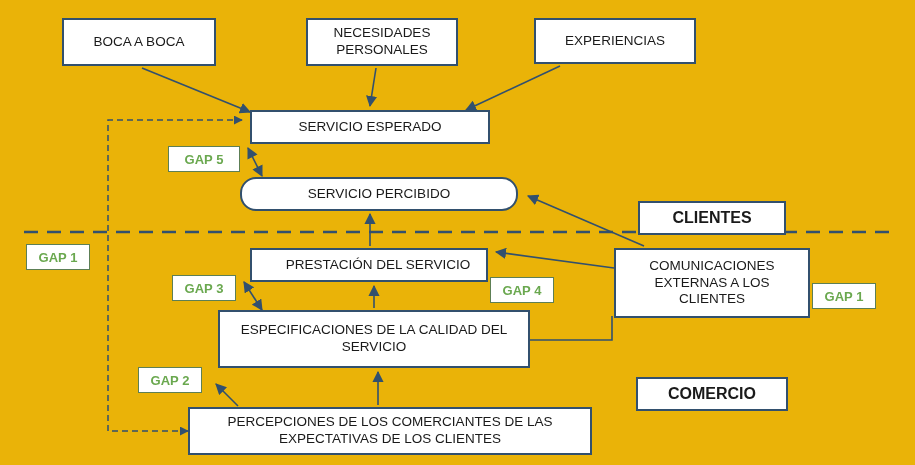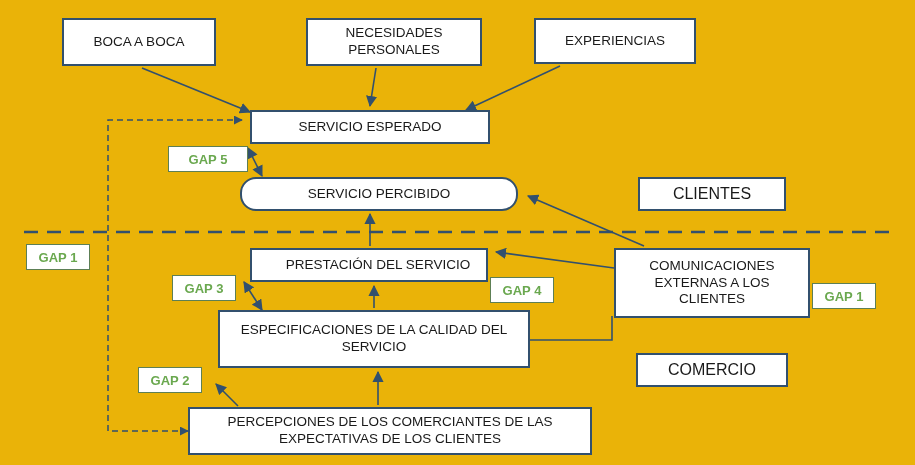--- a/index.html
+++ b/index.html
@@ -26,22 +26,23 @@
     align-items: center;
     justify-content: center;
     text-align: center;
     color: #1a1a1a;
     font-size: 13.5px;
     line-height: 1.25;
     padding: 2px 6px;
     z-index: 3;
   }
   .box.bold {
-    font-weight: normal;
+    font-weight: bold;
     font-size: 16px;
+    margin-top: 24px;
   }
   .gap {
     position: absolute;
     box-sizing: border-box;
     border: 1.5px solid #5d7f55;
     background: #ffffff;
     color: #6aa84f;
     font-weight: bold;
     font-size: 13px;
     display: flex;
@@ -98,21 +99,21 @@
 
     <line x1="238" y1="406" x2="216" y2="384" stroke="#32506e" stroke-width="1.6" marker-end="url(#arrow)"></line>
 
     <path d="M 188 431 L 108 431 L 108 120 L 242 120" fill="none" stroke="#32506e" stroke-width="1.5" stroke-dasharray="6 4" marker-end="url(#arrowsm)" marker-start="url(#arrowsm)"></path>
   </svg>
 
   <div class="box" style="left:62px; top:18px; width:154px; height:48px;">
     <span>BOCA A BOCA</span>
   </div>
 
-  <div class="box" style="left:306px; top:18px; width:176px; height:48px;">
+  <div class="box" style="left:306px; top:18px; width:152px; height:48px;">
     <span>NECESIDADES PERSONALES</span>
   </div>
 
   <div class="box" style="left:534px; top:18px; width:162px; height:46px;">
     <span>EXPERIENCIAS</span>
   </div>
 
   <div class="box" style="left:250px; top:110px; width:240px; height:34px;">
     <span>SERVICIO ESPERADO</span>
   </div>
@@ -138,21 +139,21 @@
   </div>
 
   <div class="box bold" style="left:636px; top:353px; width:152px; height:34px;">
     <span>COMERCIO</span>
   </div>
 
   <div class="box" style="left:188px; top:407px; width:404px; height:48px;">
     <span>PERCEPCIONES DE LOS COMERCIANTES DE LAS EXPECTATIVAS  DE LOS CLIENTES</span>
   </div>
 
-  <div class="gap" style="left:168px; top:146px; width:80px; height:26px;">
+  <div class="gap" style="left:168px; top:146px; width:72px; height:26px;">
     <span>GAP 5</span>
   </div>
 
   <div class="gap" style="left:26px; top:244px; width:64px; height:26px;">
     <span>GAP 1</span>
   </div>
 
   <div class="gap" style="left:172px; top:275px; width:64px; height:26px;align-items:center;">
     <span>GAP 3</span>
   </div>

